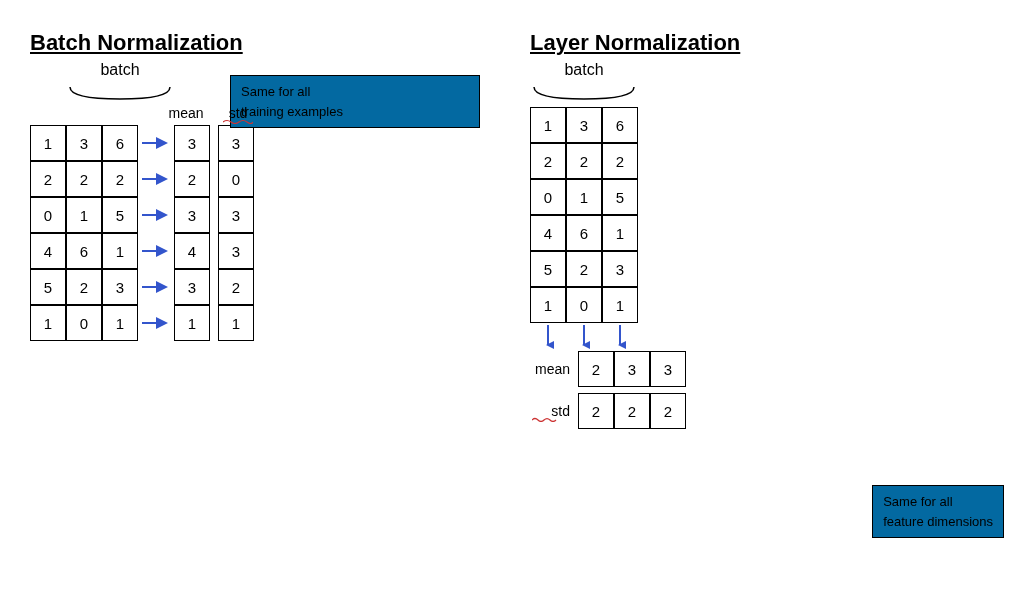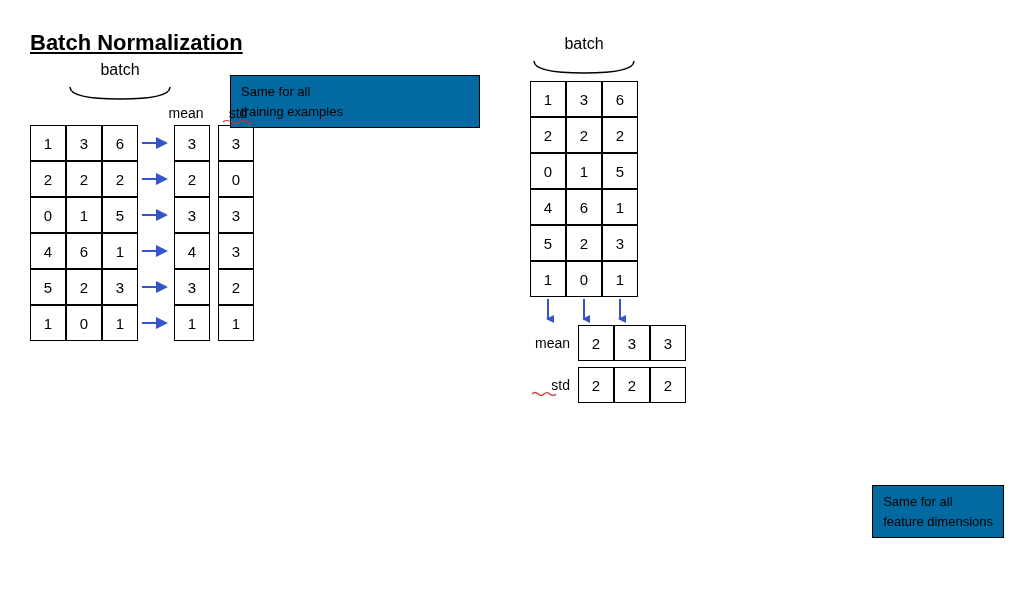--- a/index.html
+++ b/index.html
@@ -278,20 +278,21 @@
           <div class="cell">3</div>
           <div class="cell">3</div>
           <div class="cell">2</div>
           <div class="cell">1</div>
         </div>
       </div>
     </div>
   </div>
 
   <div class="section" style="position:relative; flex:1; margin-left:20px;">
+    <div class="section-title">Layer Normalization</div>
 
     <div class="ln-content">
 
       <div style="display:flex; align-items:flex-end; margin-left:0px; margin-bottom:0px;">
         <div style="display:flex; flex-direction:column; align-items:center; width:108px;">
           <span class="batch-text">batch</span>
           <svg width="108" height="18">
             <path d="M4,2 Q4,14 54,14 Q104,14 104,2" stroke="#000" stroke-width="1.5" fill="none"></path>
           </svg>
         </div>

